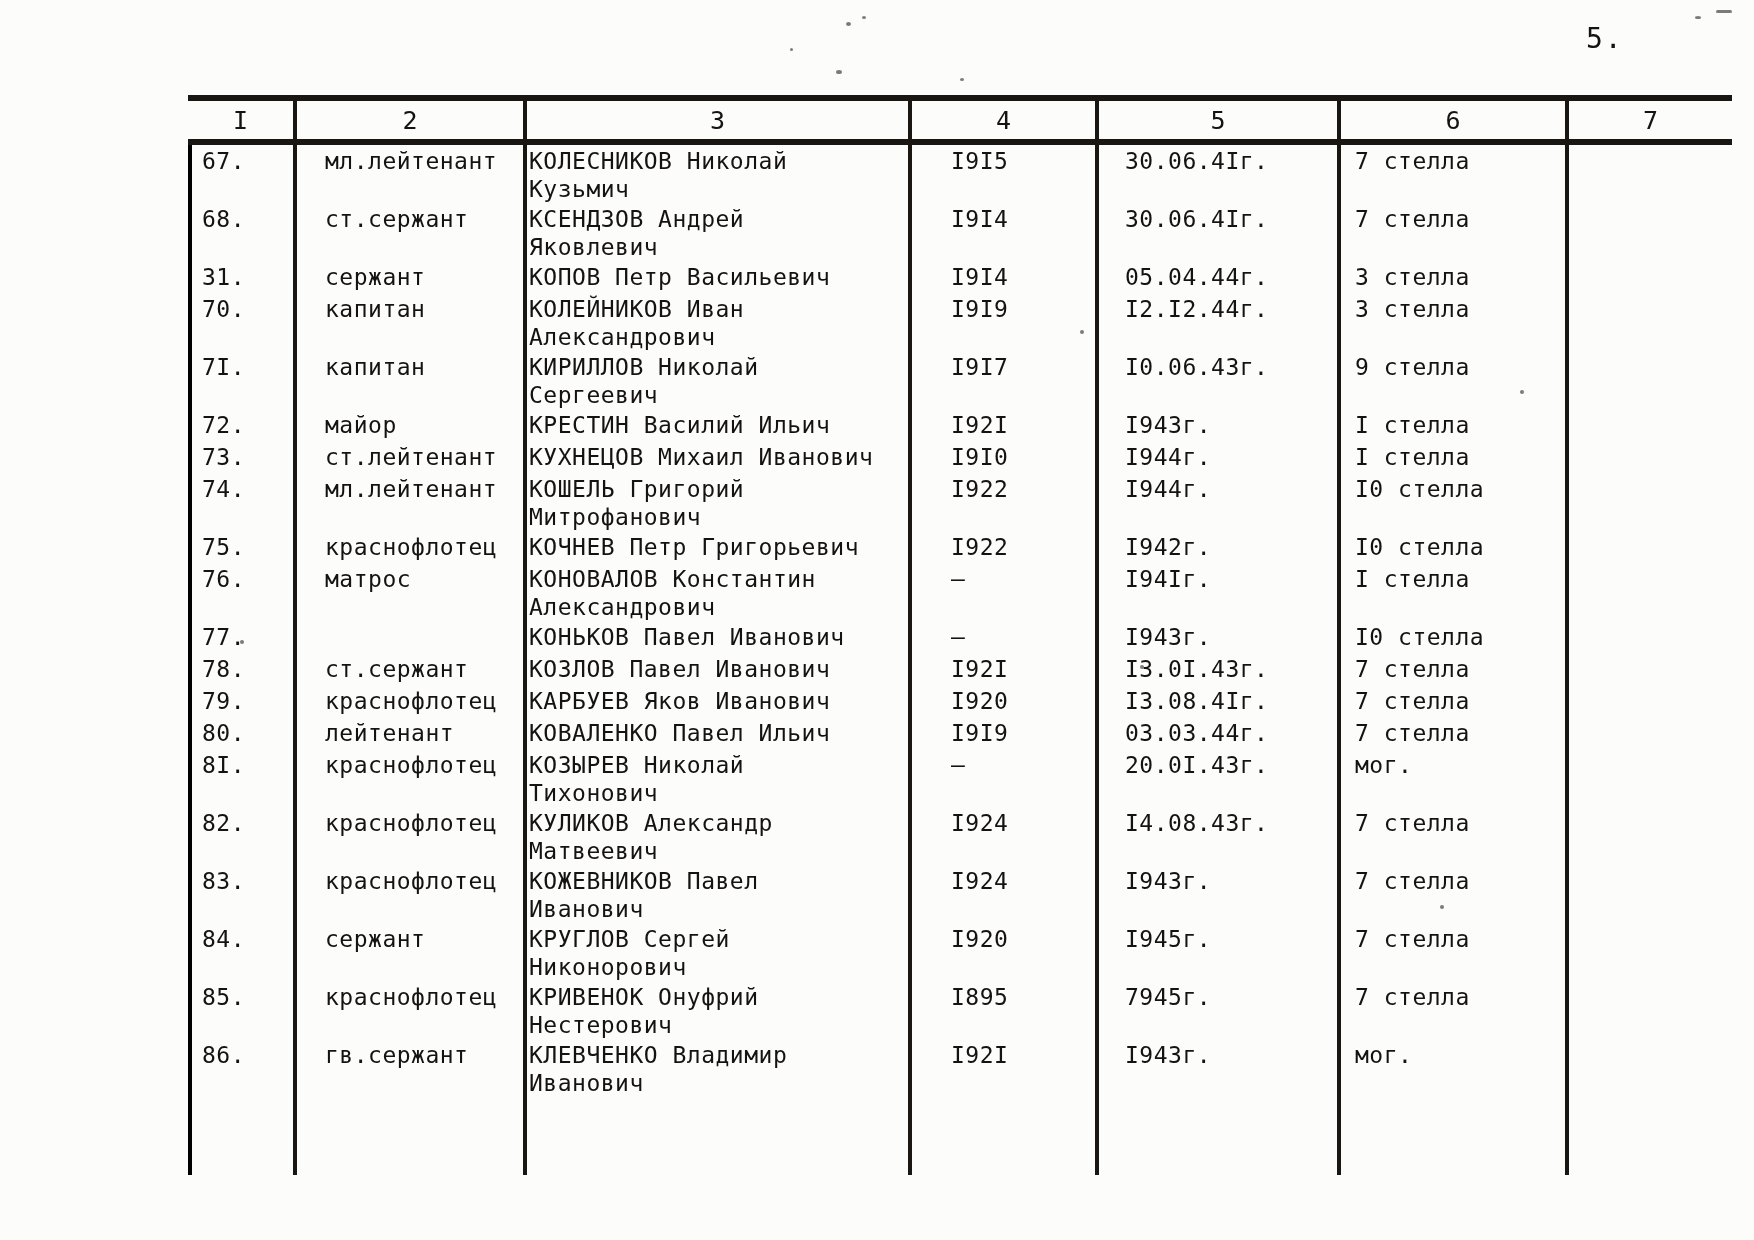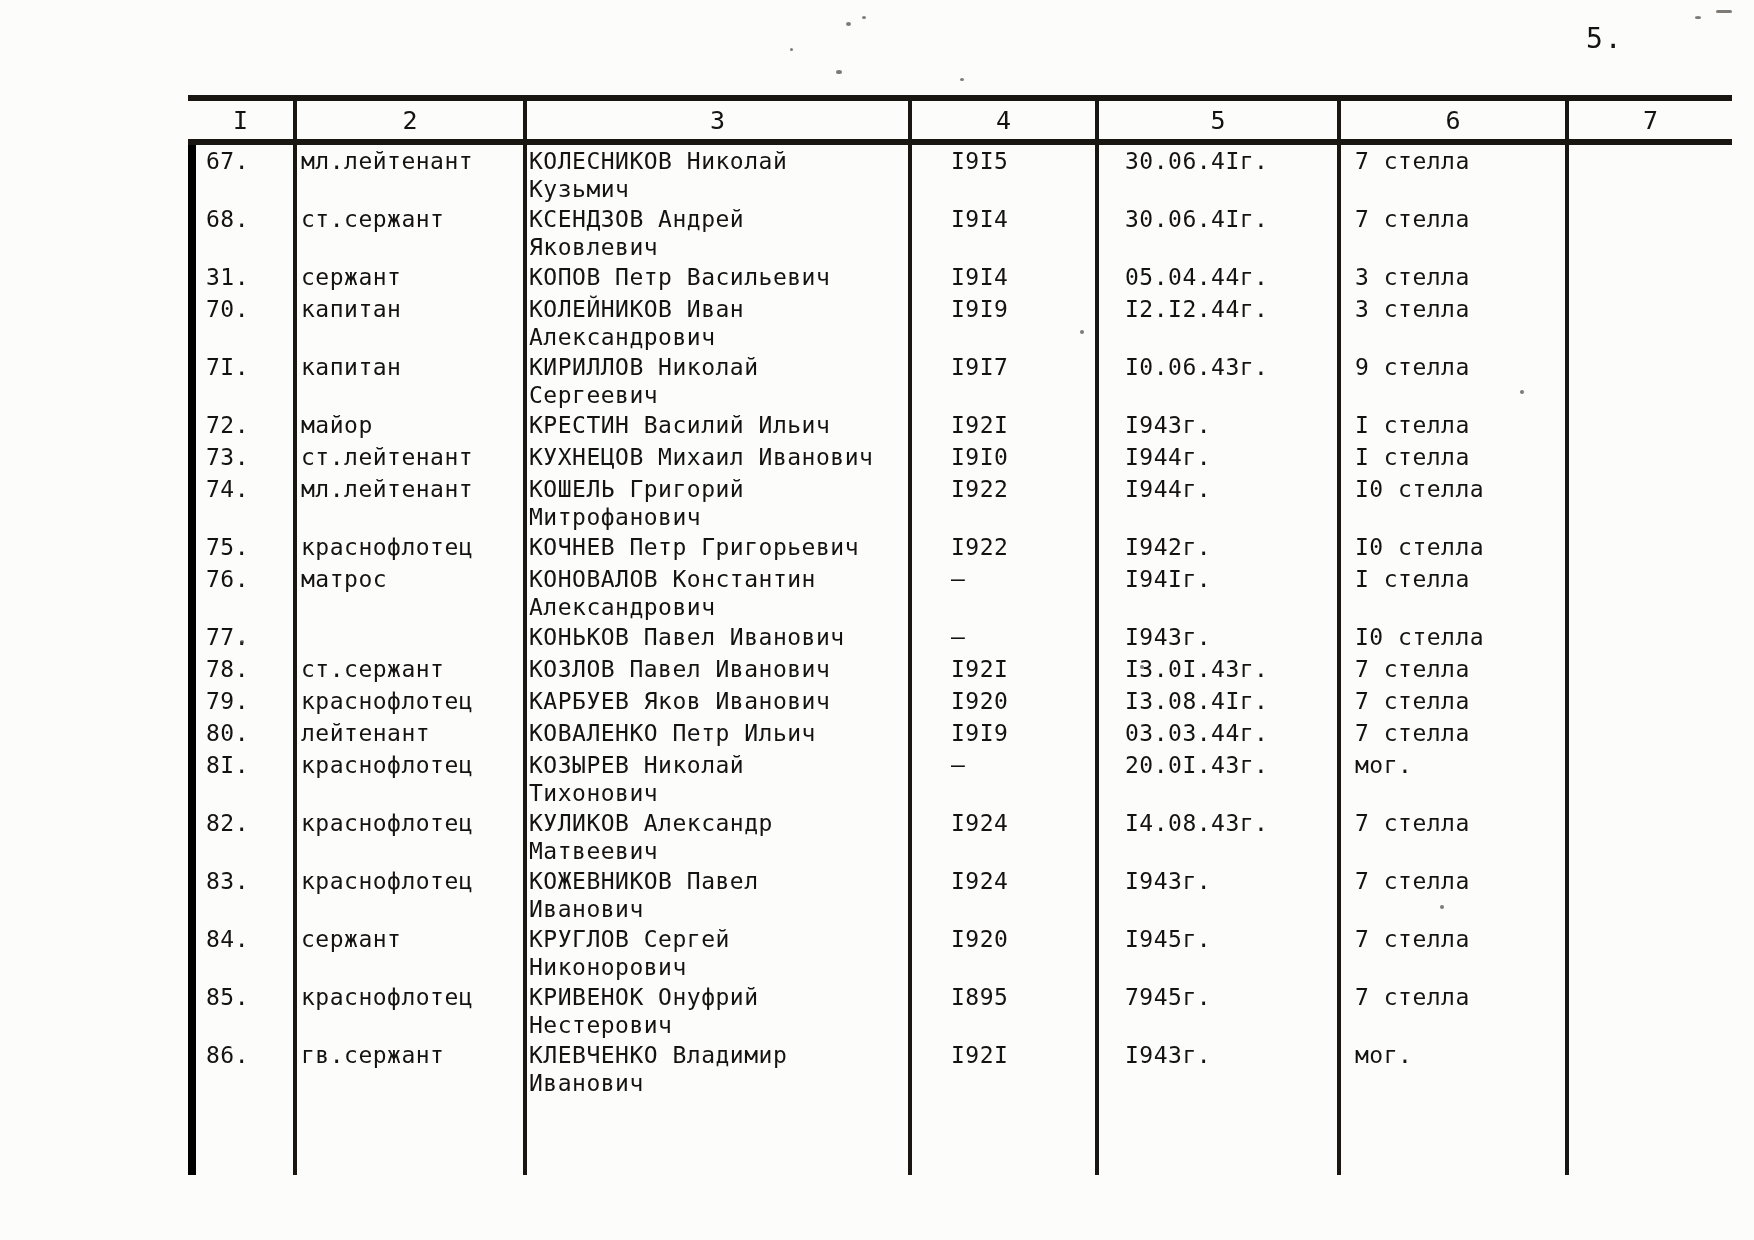--- a/index.html
+++ b/index.html
@@ -38,24 +38,24 @@
   .trow.lines-2{min-height:57px;}
   .trow.spacer{min-height:78px;}
   .cell{
     font-size:23px;
     line-height:28px;
     white-space:pre-line;
     border-left:4px solid #1a1713;
     padding-top:2px;
     letter-spacing:0.5px;
   }
-  .trow .cell:first-child{border-left:8px solid #000000;}
+  .trow .cell:first-child{border-left:4px solid #000000;}
   .trow .cell:last-child{border-left:4px solid #1a1713;}
   .c-num{padding-left:10px;}
-  .c-rank{padding-left:4px;}
+  .c-rank{padding-left:28px;}
   .c-name{padding-left:2px;}
   .c-born{padding-left:39px;}
   .c-died{padding-left:26px;}
   .c-grave{padding-left:14px;}
   .c-extra{}
   
   .noise{
     position:absolute;background:#3a352e;border-radius:50%;
     opacity:.65;
   }
@@ -195,21 +195,21 @@
     <div class="cell c-rank">краснофлотец</div>
     <div class="cell c-name">КАРБУЕВ Яков Иванович</div>
     <div class="cell c-born">I920</div>
     <div class="cell c-died">I3.08.4Iг.</div>
     <div class="cell c-grave">7 стелла</div>
     <div class="cell c-extra"></div>
   </div>
       <div class="trow lines-1">
     <div class="cell c-num">80.</div>
     <div class="cell c-rank">лейтенант</div>
-    <div class="cell c-name">КОВАЛЕНКО Петр Ильич</div>
+    <div class="cell c-name">КОВАЛЕНКО Павел Ильич</div>
     <div class="cell c-born">I9I9</div>
     <div class="cell c-died">03.03.44г.</div>
     <div class="cell c-grave">7 стелла</div>
     <div class="cell c-extra"></div>
   </div>
       <div class="trow lines-2">
     <div class="cell c-num">8I.</div>
     <div class="cell c-rank">краснофлотец</div>
     <div class="cell c-name">КОЗЫРЕВ Николай
 Тихонович</div>

